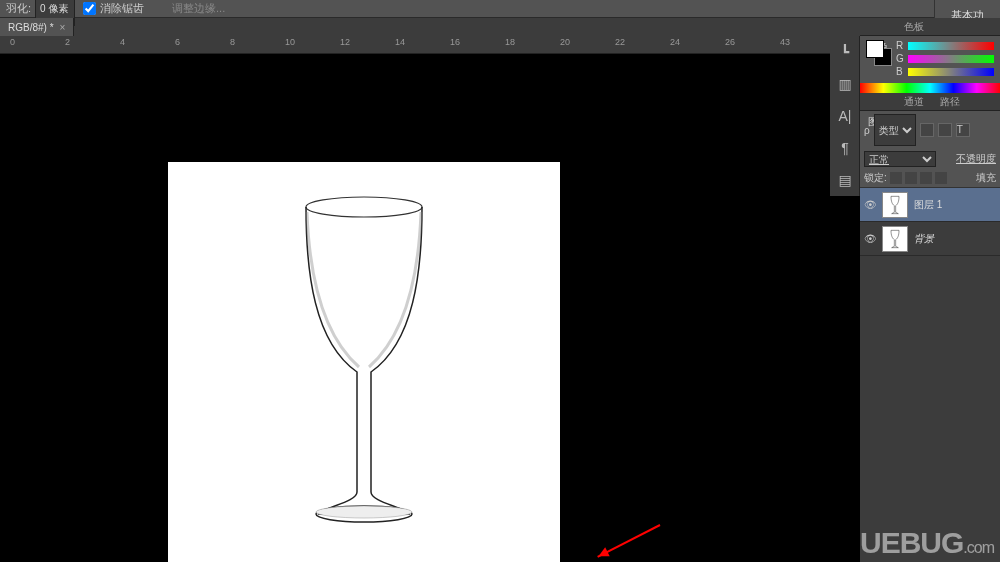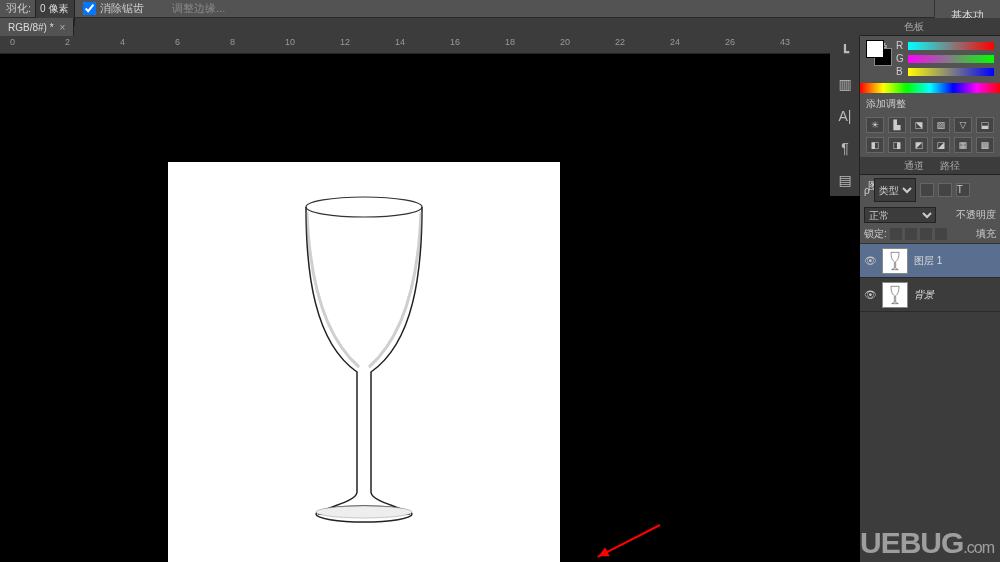--- a/index.html
+++ b/index.html
@@ -48,23 +48,23 @@
 .bar.g { background: linear-gradient(to right, magenta, lime); }
 .bar.b { background: linear-gradient(to right, yellow, blue); }
 .spectrum { height: 10px; background: linear-gradient(to right, red, yellow, lime, cyan, blue, magenta, red); margin: 0; }
 
 .adjust-body { }
 .adjust-body .title { margin-bottom: 6px; font-size: 10px; }
 .adjust-icons { display: flex; flex-wrap: wrap; gap: 4px; }
 .adjust-icons .i { width: 18px; height: 16px; background: #444; border: 1px solid #666; display: flex; align-items: center; justify-content: center; font-size: 9px; color: #ccc; }
 
 .layers-top { display: flex; align-items: center; gap: 4px; padding: 3px 4px; }
-.layers-top select { background: #3c3c3c; border: 1px solid #222; color: #ccc; font-size: 10px; height: 24px; }
+.layers-top select { background: #3c3c3c; border: 1px solid #222; color: #ccc; font-size: 10px; height: 32px; }
 .layers-top .mini { width: 14px; height: 14px; background: #444; border: 1px solid #666; }
-.layer-controls { padding: 2px 4px; display: flex; align-items: center; gap: 20px; }
+.layer-controls { padding: 2px 4px; display: flex; align-items: center; gap: 20px; text-decoration: underline; }
 .layer-controls select { background: #3c3c3c; border: 1px solid #222; color: #ccc; font-size: 10px; height: 16px; flex: 1; }
 .lock-row { padding: 2px 4px; display: flex; align-items: center; gap: 3px; border-bottom: 1px solid #333; }
 .lock-row .li { width: 12px; height: 12px; background: #444; }
 
 .layer-list { flex: 1; background: #3c3c3c; }
 .layer-item { display: flex; align-items: center; height: 34px; border-bottom: 1px solid #2a2a2a; padding: 0 4px; gap: 6px; }
 .layer-item.active { background: #5a6f8f; }
 .layer-item .eye { width: 12px; color: #ccc; }
 .layer-item .thumb { width: 26px; height: 26px; background: #fff; border: 1px solid #888; display: flex; align-items: center; justify-content: center; }
 .layer-item .thumb svg { width: 14px; height: 20px; }
@@ -154,37 +154,20 @@
           <div class="bar g"></div>
         </div>
       <div class="slider-row">
           <span class="ch">B</span>
           <div class="bar b"></div>
         </div>
     </div>
   </div>
   <div class="spectrum"></div>
 
-  <div class="panel-body adjust-body">
-    <div class="title">添加调整</div>
-    <div class="adjust-icons">
-      <div class="i">☀</div>
-      <div class="i">▙</div>
-      <div class="i">⬔</div>
-      <div class="i">▨</div>
-      <div class="i">▽</div>
-      <div class="i">⬓</div>
-      <div class="i">◧</div>
-      <div class="i">◨</div>
-      <div class="i">◩</div>
-      <div class="i">◪</div>
-      <div class="i">▦</div>
-      <div class="i">▩</div>
-    </div>
-  </div>
 
   <div class="panel-tabs">
     <div class="tab active">图层</div>
     <div class="tab">通道</div>
     <div class="tab">路径</div>
   </div>
   <div class="layers-top">
     <span>ρ</span>
     <select><option>类型</option></select>
     <span class="mini"></span>

